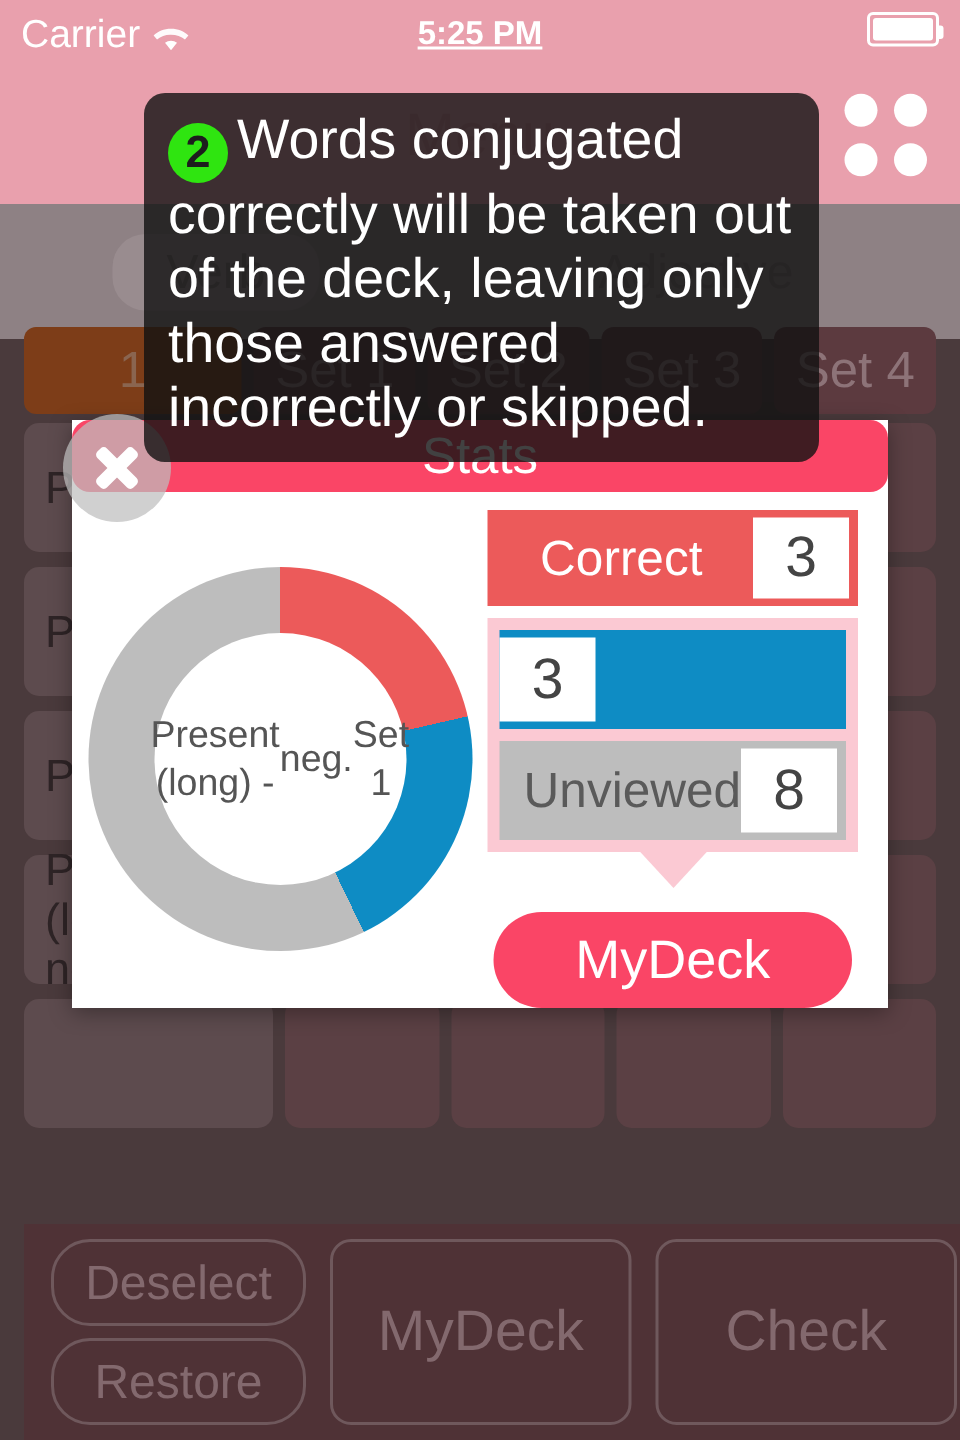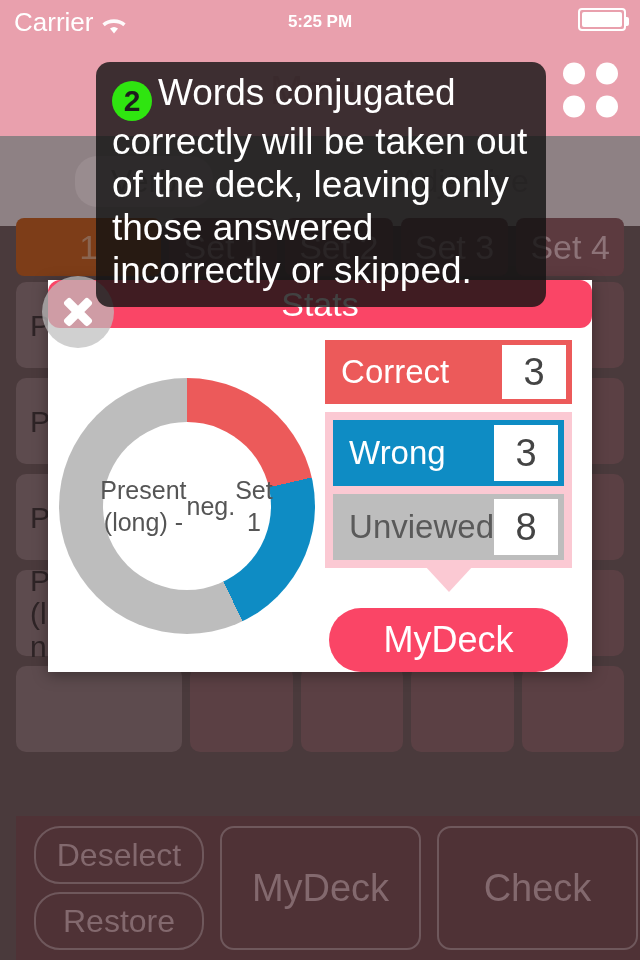--- a/index.html
+++ b/index.html
@@ -14,21 +14,21 @@
   
   #app-bg { position:absolute; inset:0; }
 
   .statusbar {
     position:absolute; top:0; left:0; width:640px; height:44px;
     background:#e9a0ad; color:#fff;
     display:flex; align-items:center; padding:0 14px;
     font-size:26px;
   }
   .sb-left { display:flex; align-items:center; gap:8px; }
-  .sb-center { position:absolute; left:0; right:0; text-align:center; font-size:17px; font-weight:bold; pointer-events:none;}
+  .sb-center { position:absolute; left:0; right:0; text-align:center; font-size:22px; font-weight:bold; pointer-events:none;text-decoration:underline;}
   .sb-right { margin-left:auto; z-index:2; }
   .wifi { width:26px; height:20px; position:relative; display:inline-block; }
   .batt {
     width:48px; height:23px; border:2px solid #fff; border-radius:4px;
     position:relative; display:inline-block;
   }
   .batt:after{content:"";position:absolute;right:-5px;top:7px;width:3px;height:9px;background:#fff;border-radius:0 2px 2px 0;}
   .batt-fill{position:absolute;left:2px;top:2px;bottom:2px;width:90%;background:#fff;border-radius:2px;}
 
   .navbar {
@@ -132,21 +132,21 @@
   .stats-right { flex:1; padding:0 20px 0 0; display:flex; flex-direction:column; }
   .stat-row {
     display:flex; align-items:stretch; height:66px; margin-bottom:0;
   }
   .stat-label { flex:1; display:flex;align-items:center; padding-left:16px; font-size:33px; }
   .stat-val {
     width:64px; background:#fff; display:flex;align-items:center;justify-content:center;
     font-size:38px; color:#444; margin:5px 6px 5px 0;
   }
   .row-correct { background:#ec5a5a; }
-  .row-correct .stat-label { color:#fff; }
+  .row-correct .stat-label { color:#fff;margin-left:19px; }
   .row-wrong { background:#0e8cc4; }
   .row-wrong .stat-label { color:#fff; }
   .row-unviewed { background:#bdbdbd; }
   .row-unviewed .stat-label { color:#5a5a5a; }
 
   .hl-box {
     background:#fbc9d3; padding:8px; margin-top:8px; position:relative;
   }
   .hl-box .stat-row:first-child { margin-bottom:8px; }
   .hl-arrow {
@@ -292,21 +292,20 @@
     </div>
 
     <div class="stats-right">
       <div class="stat-row row-correct">
         <div class="stat-label">Correct</div>
         <div class="stat-val">3</div>
       </div>
 
       <div class="hl-box">
         <div class="stat-row row-wrong">
-          <div class="stat-label">Wrong</div>
           <div class="stat-val">3</div>
         </div>
         <div class="stat-row row-unviewed">
           <div class="stat-label">Unviewed</div>
           <div class="stat-val">8</div>
         </div>
         <div class="hl-arrow"></div>
       </div>
 
       <div class="mydeck-btn">MyDeck</div>

